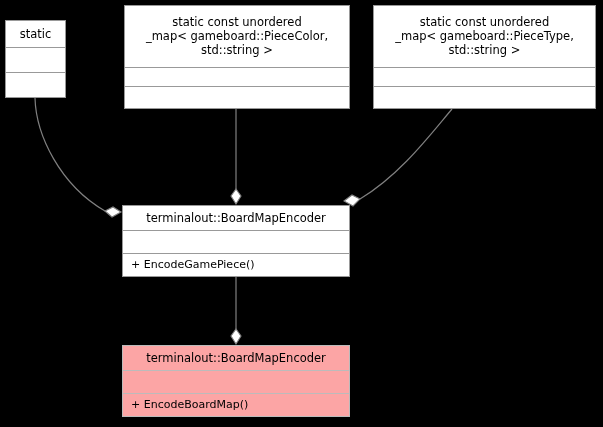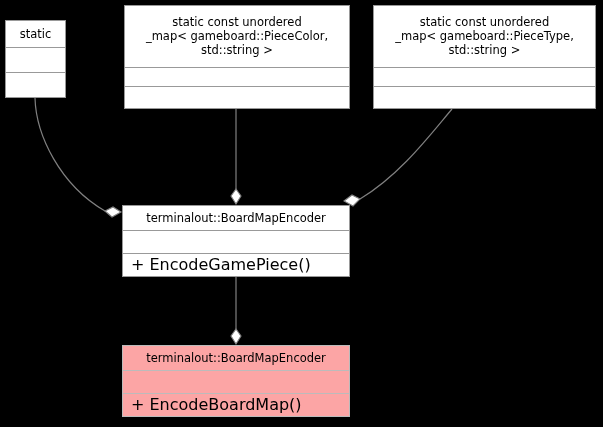--- a/index.html
+++ b/index.html
@@ -66,21 +66,21 @@
     padding: 0 8px;
     min-height: 22px;
   }
   .cls-name {
     font-size: 11.5px;
     color: #000000;
     line-height: 14px;
     white-space: pre-line;
   }
   .member {
-    font-size: 16px;
+    font-size: 11px;
     color: #000000;
     line-height: 14px;
     white-space: nowrap;
   }
 
   
   #cls-string      { left: 5px;   top: 20px;  width: 61px;  height: 78px; }
   #cls-string .name-cmp { height: 26px; }
   #cls-string .attr-cmp { height: 25px; }
   #cls-string .op-cmp   { height: 25px; }

